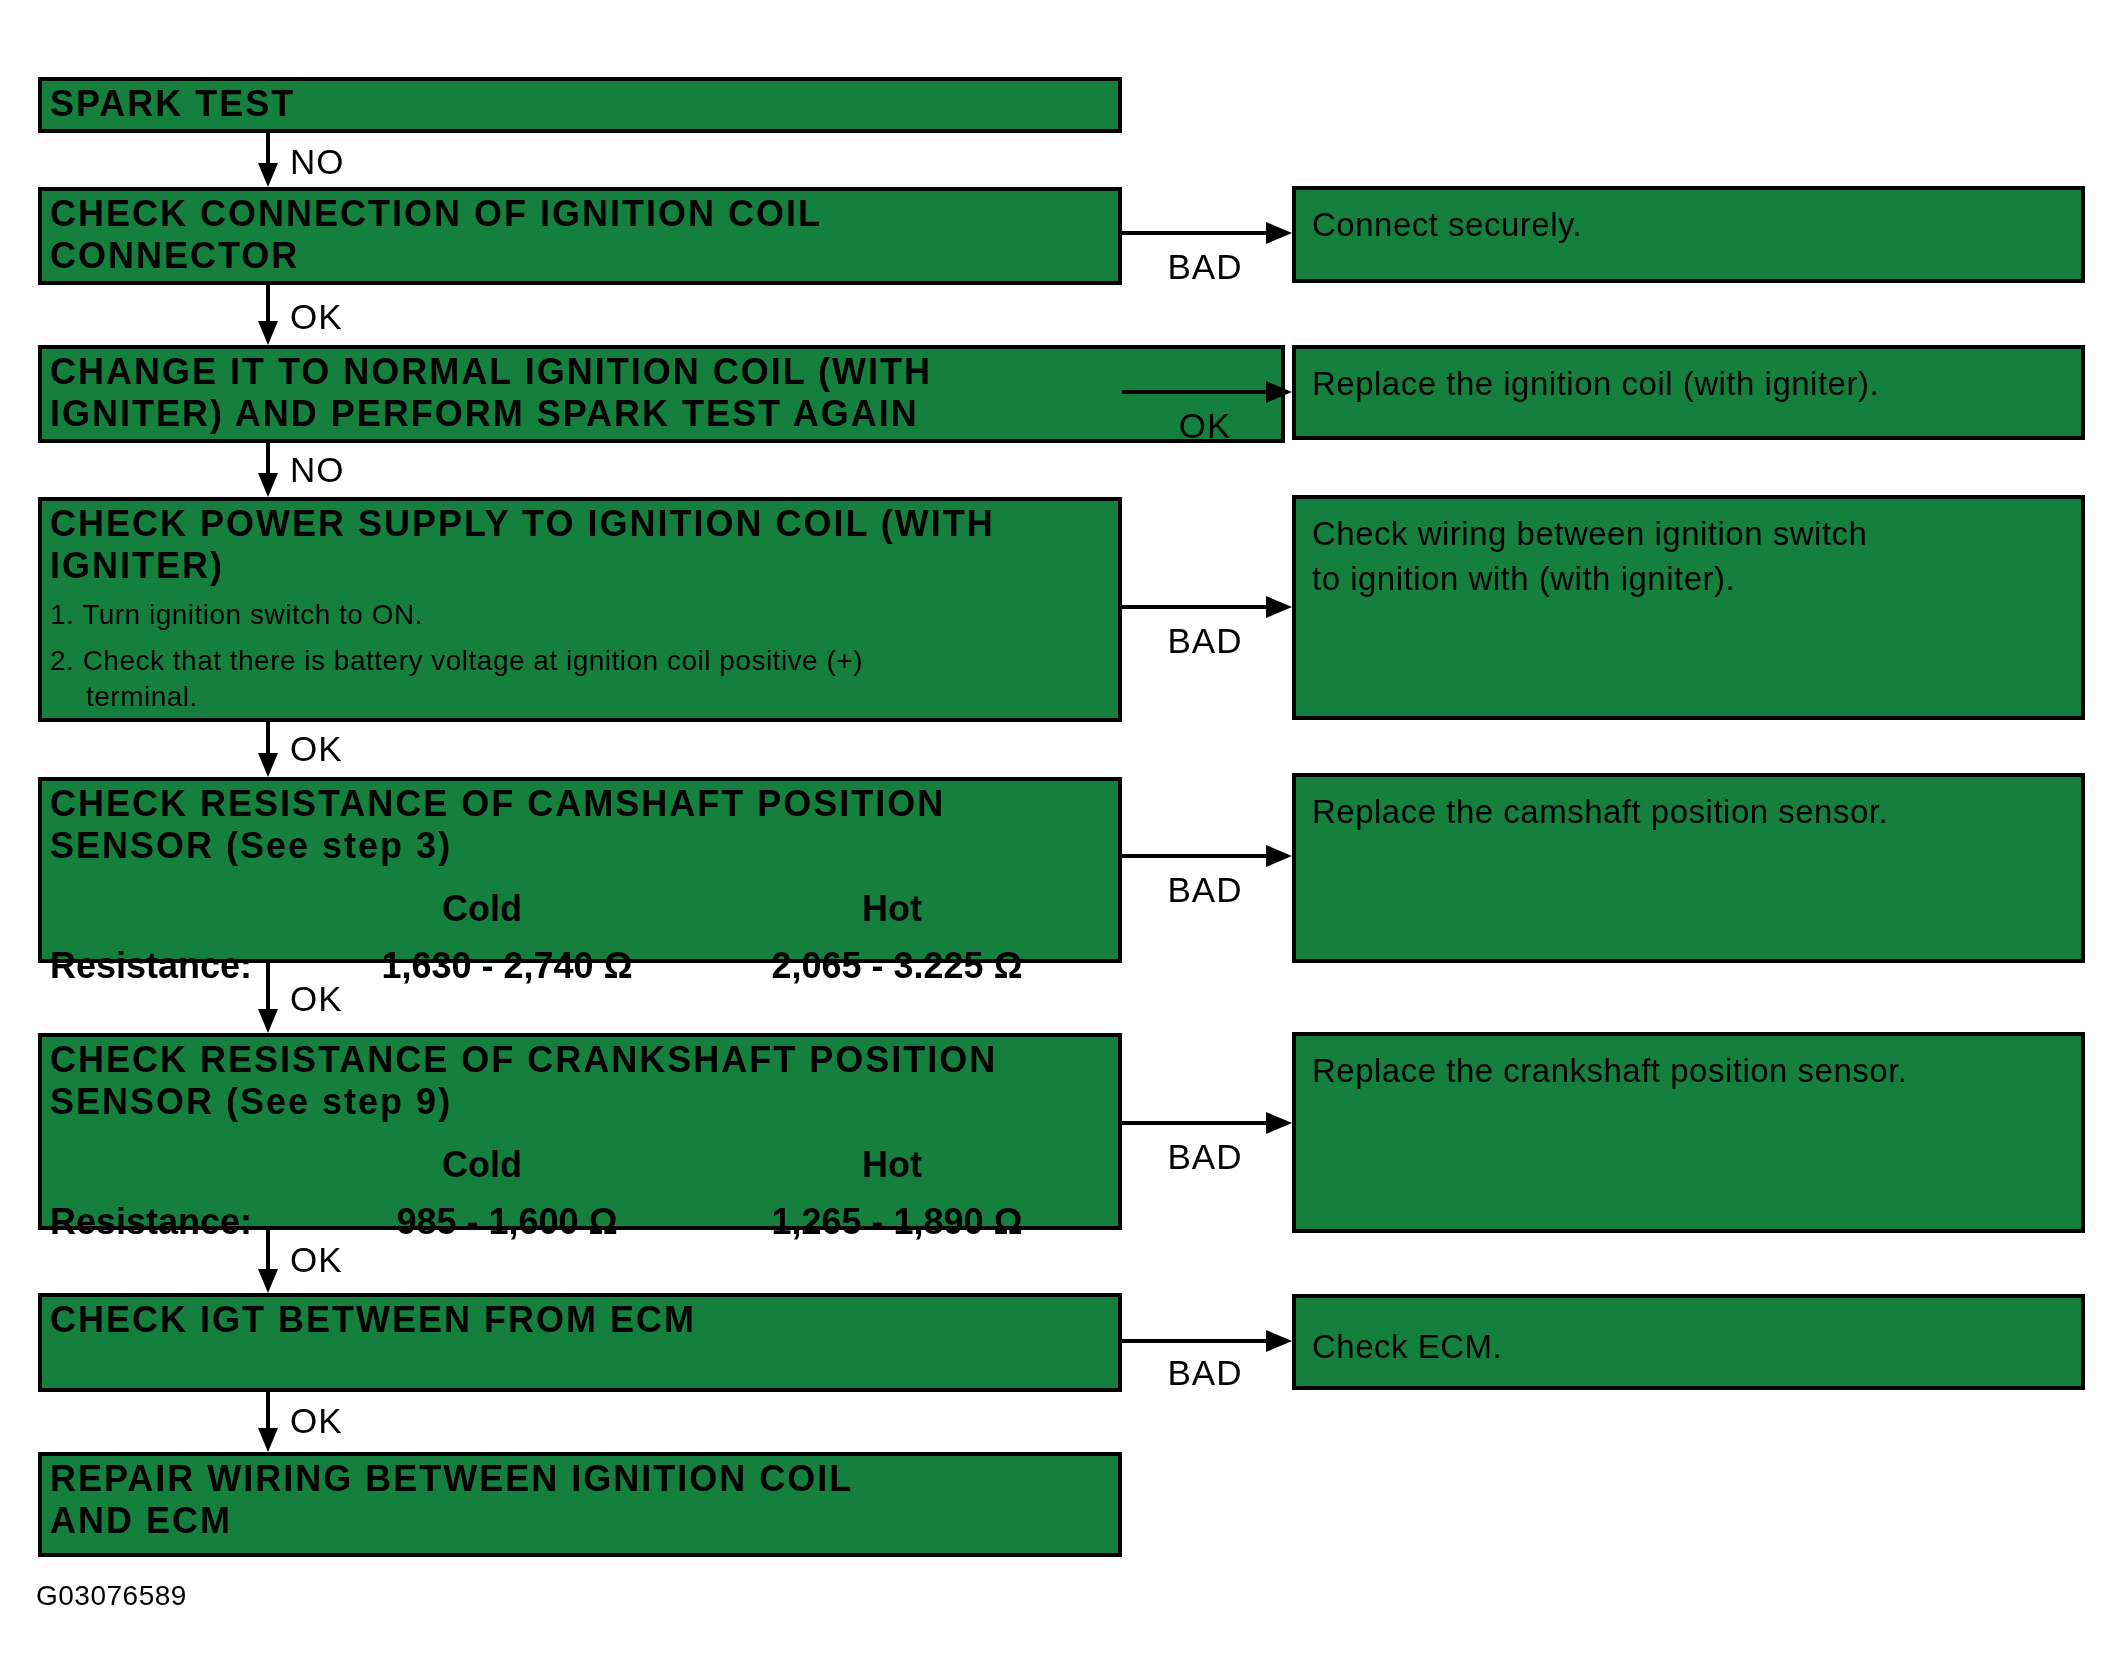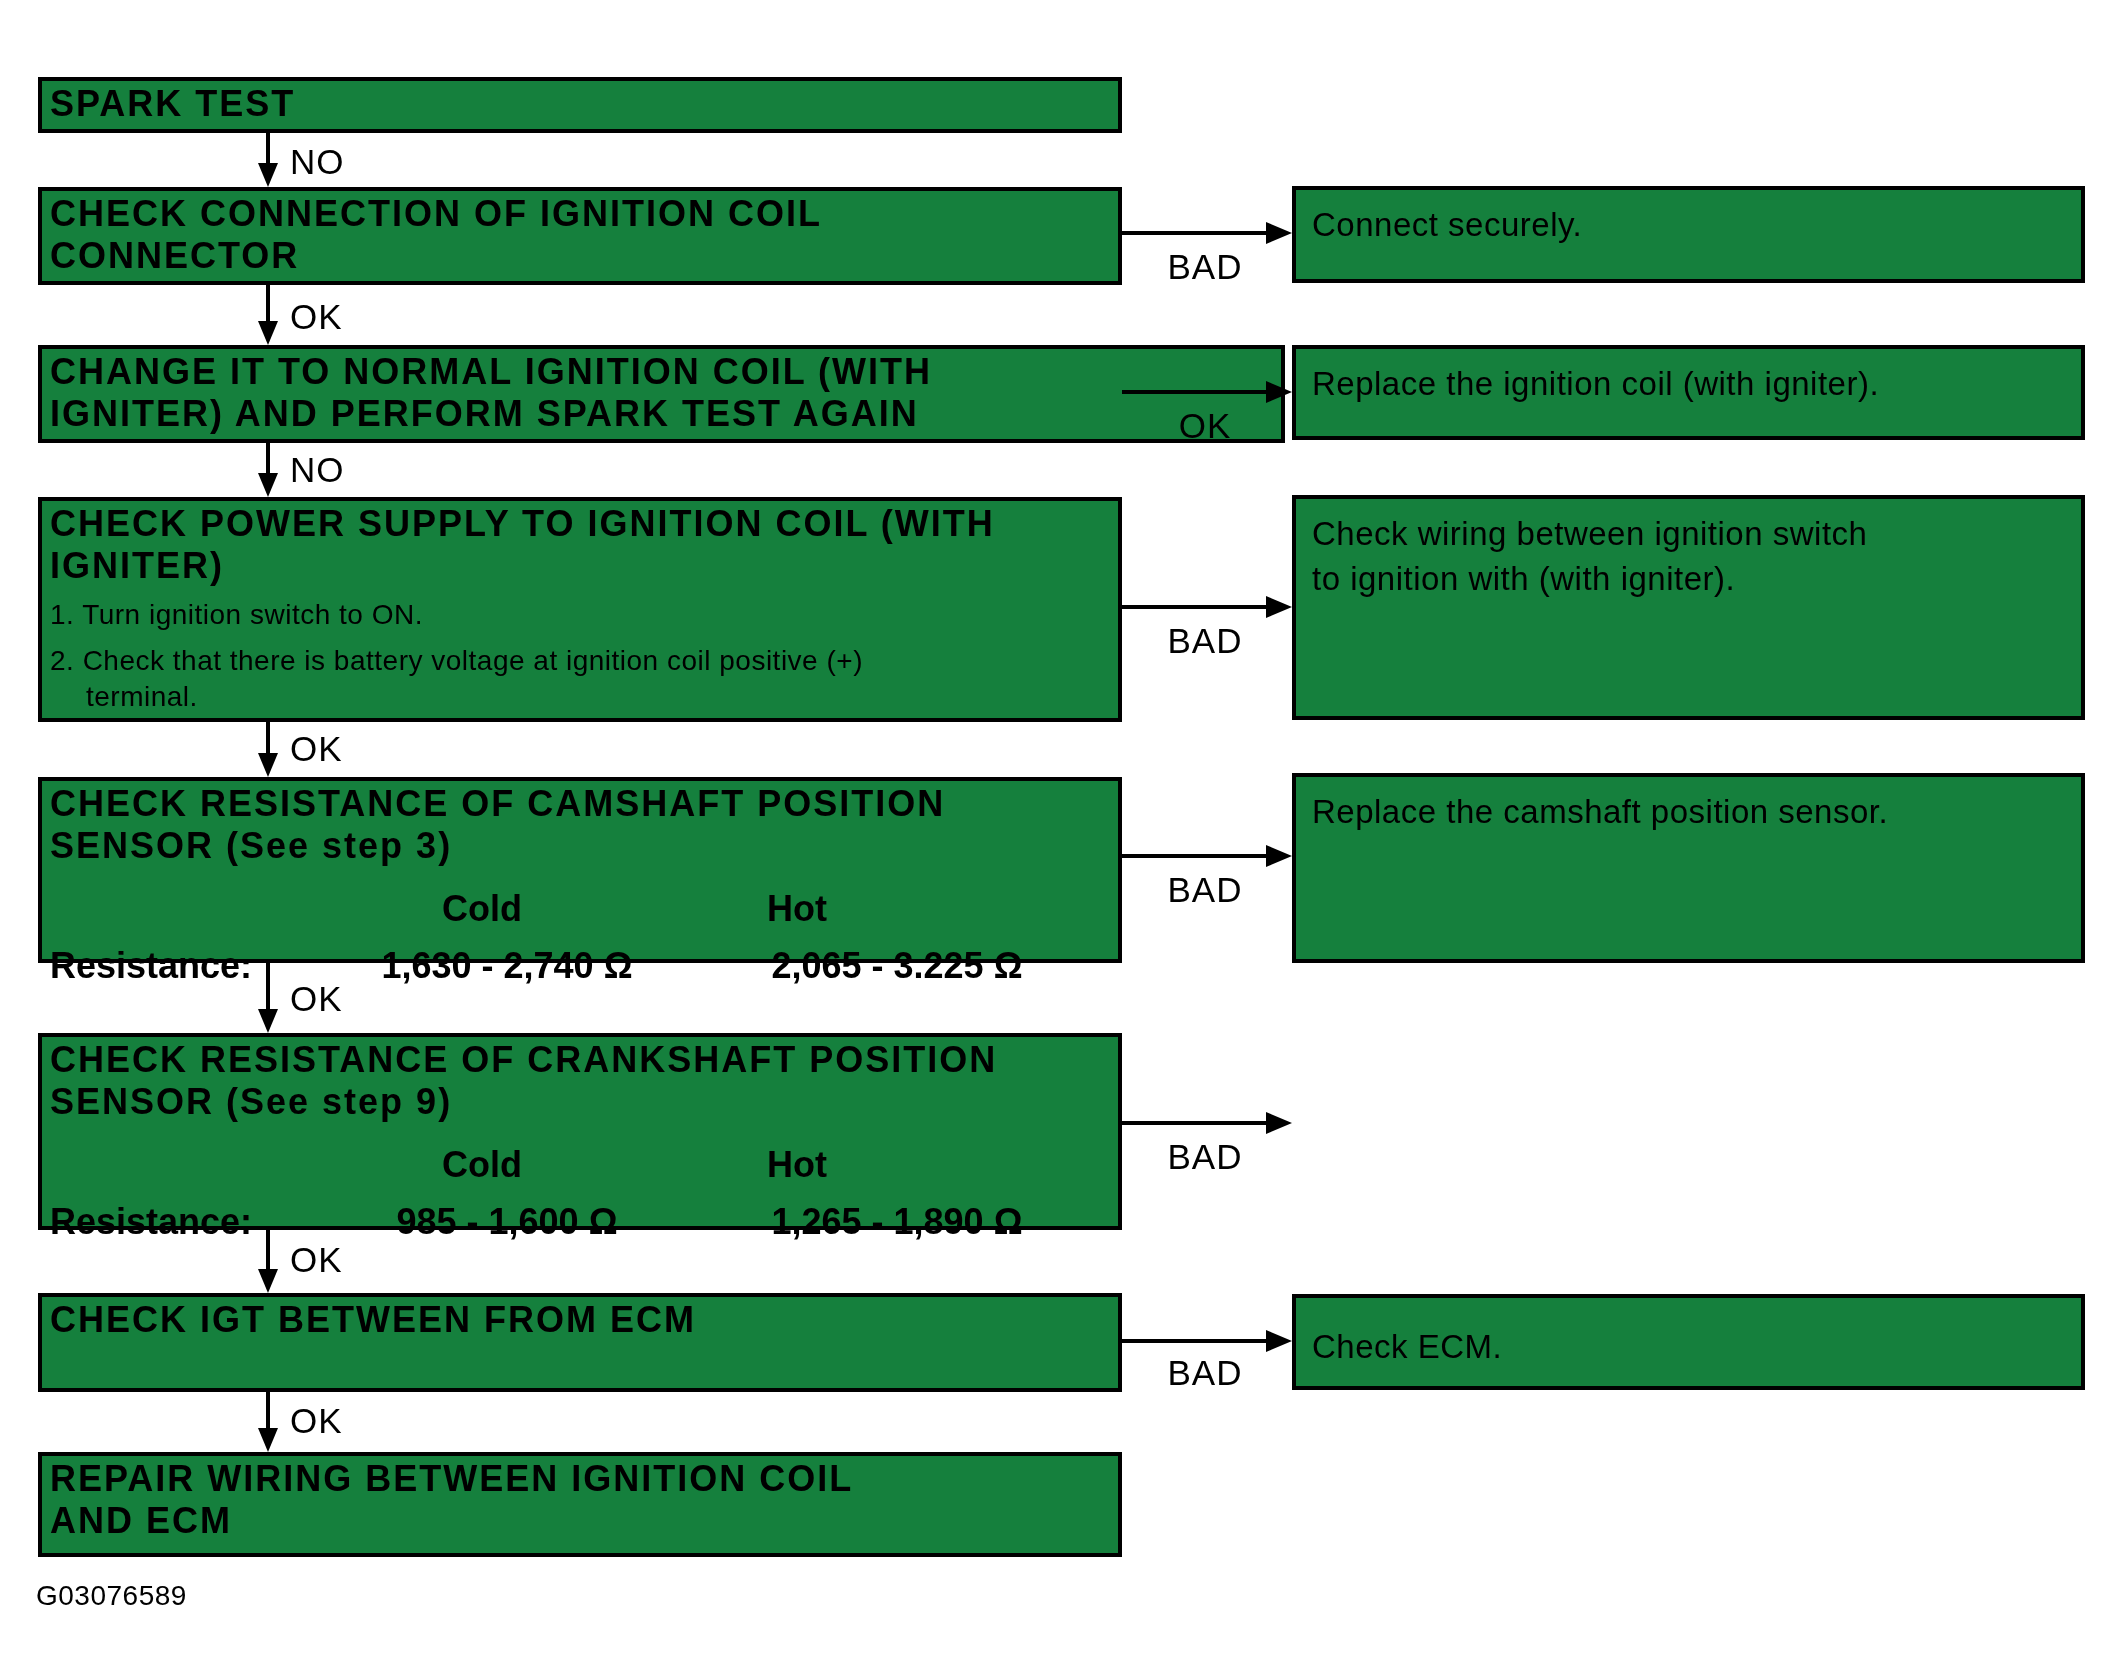--- a/index.html
+++ b/index.html
@@ -38,21 +38,21 @@
     font-size:33px;
     line-height:45px;
     letter-spacing:0.5px;
     white-space:nowrap;
   }
   .res-head,.res-row{display:flex;align-items:baseline;margin-top:14px;}
   .res-head{margin-top:20px;}
   .res-bold{font-weight:bold;font-size:36px;line-height:43px;white-space:nowrap;}
   .res-spacer{width:262px;}
   .res-cold-h{width:340px;text-align:center;}
-  .res-hot-h{width:250px;margin-left:20px;text-align:center;}
+  .res-hot-h{width:250px;margin-left:20px;text-align:right;}
   .res-label{width:262px;}
   .res-val{width:390px;text-align:center;}
   .vshaft{position:absolute;width:4px;background:#000;}
   .hshaft{position:absolute;height:4px;background:#000;}
   .head-down{
     position:absolute;width:0;height:0;
     border-left:10px solid transparent;
     border-right:10px solid transparent;
     border-top:24px solid #000;
   }
@@ -152,20 +152,23 @@
 
   <div class="box rbox" style="left:1292px;top:495px;width:793px;height:225px;">
     <div class="rline">Check wiring between ignition switch</div>
     <div class="rline">to ignition with (with igniter).</div>
   </div>
 
   <div class="box rbox" style="left:1292px;top:773px;width:793px;height:190px;">
     <div class="rline">Replace the camshaft position sensor.</div>
   </div>
 
+  <div class="box rbox" style="left:1292px;top:1032px;width:793px;height:201px;">
+    <div class="rline">Replace the crankshaft position sensor.</div>
+  </div>
 
   <div class="box rbox" style="left:1292px;top:1294px;width:793px;height:96px;padding-top:26px;">
     <div class="rline">Check ECM.</div>
   </div>
 
   <div>
     <div class="vshaft" style="left:266px;top:133px;height:34px;"></div>
     <div class="head-down" style="left:258px;top:163px;"></div>
   </div>
   <div class="alabel" style="left:290px;top:142px;">NO</div>

